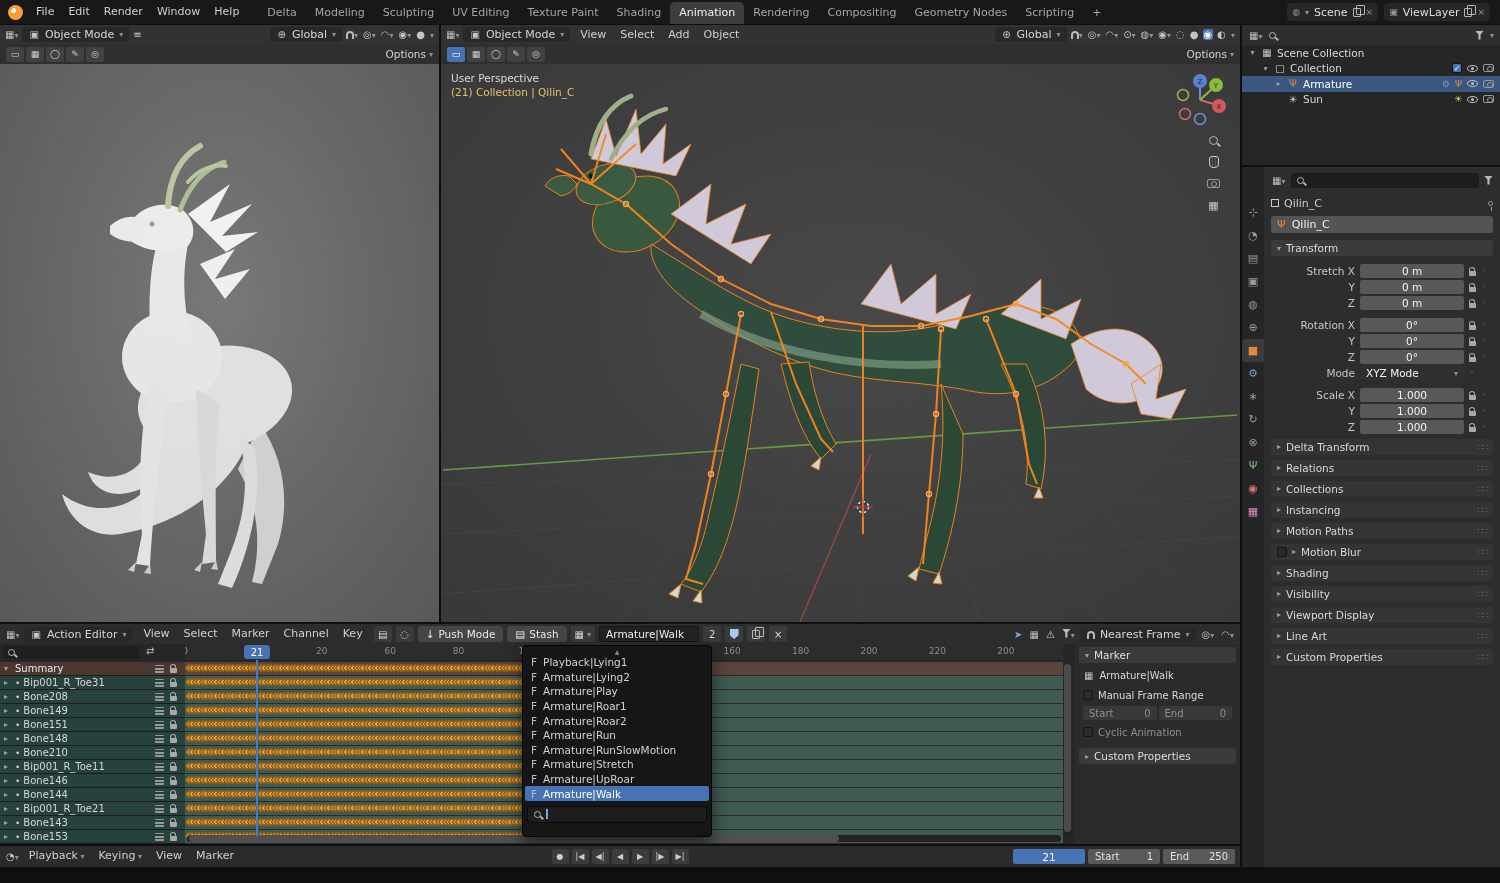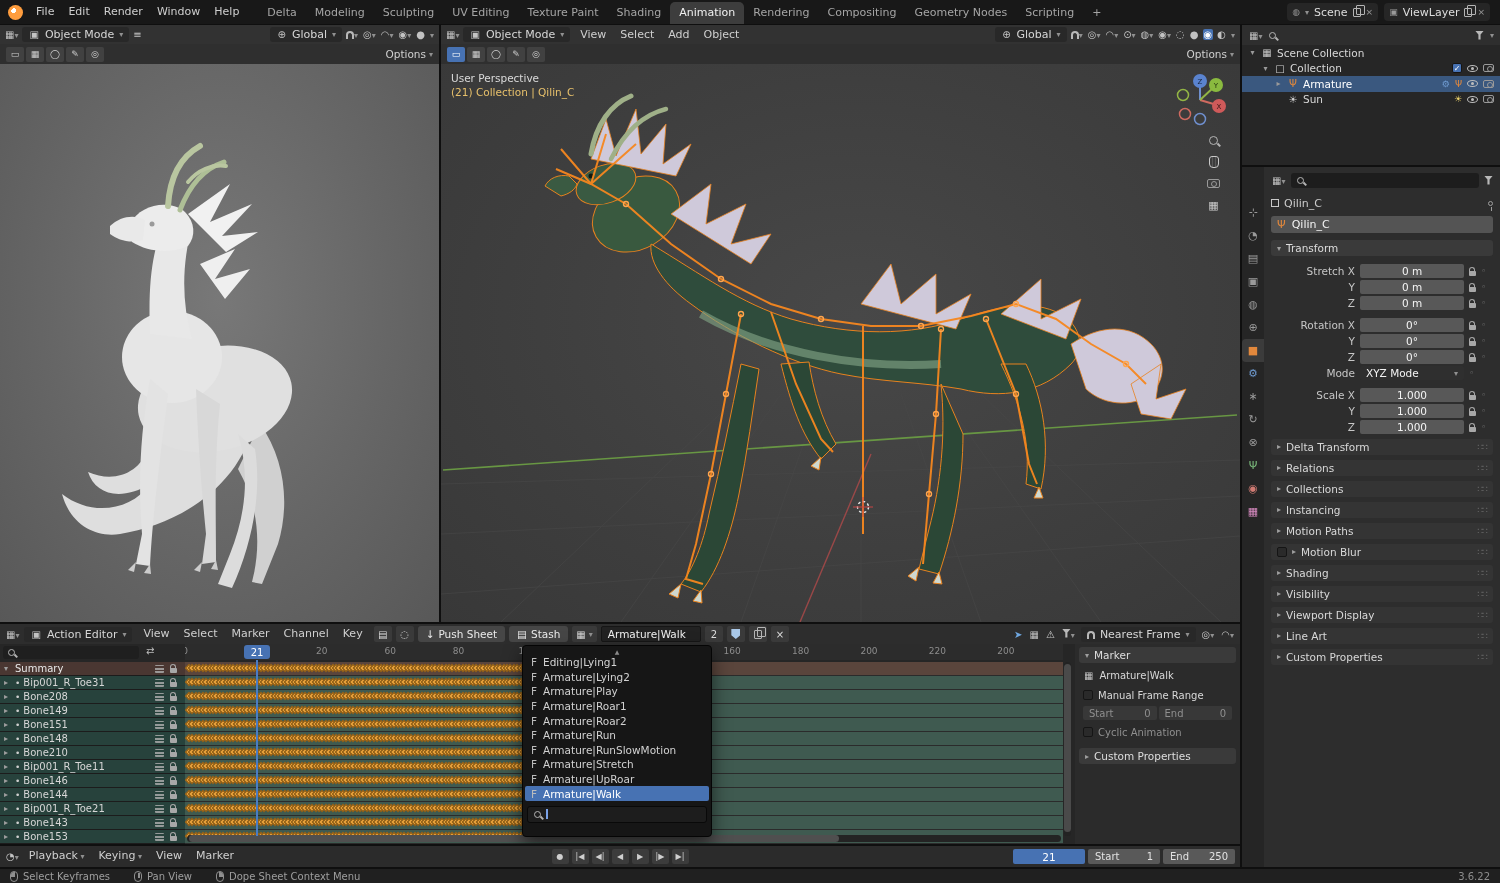--- a/index.html
+++ b/index.html
@@ -414,21 +414,21 @@
           <span class="menu-item">View</span>
           <span class="menu-item">Select</span>
           <span class="menu-item">Marker</span>
           <span class="menu-item">Channel</span>
           <span class="menu-item">Key</span>
         </nav>
       <span class="hbtn">▤</span>
       <span class="hbtn">◌</span>
       <span class="pushbtn">
           <span>↓</span>
-          <span>Push Sheet</span>
+          <span>Push Mode</span>
         </span>
       <span class="pushbtn">
           <span>▤</span>
           <span>Stash</span>
         </span>
       <span class="hbtn">▦<span class="arrow">▾</span></span>
       <span class="namefield">
           <span>Armature|Walk</span>
         </span>
       <span class="hbtn">
@@ -1976,21 +1976,21 @@
           <span class="exp8">▸</span>
           <span>Custom Properties</span>
         </div>
     </div>
 
     <div class="dropdown">
       <div class="dd-arrow">▲</div>
       <div id="dd-items">
           <div class="dd-item">
             <span class="f">F</span>
-            <span>Editing|Lying1</span>
+            <span>Playback|Lying1</span>
           </div>
           <div class="dd-item">
             <span class="f">F</span>
             <span>Armature|Lying2</span>
           </div>
           <div class="dd-item">
             <span class="f">F</span>
             <span>Armature|Play</span>
           </div>
           <div class="dd-item">
@@ -2313,30 +2313,13 @@
           </div>
           <div class="prow">
             <span class="exp8">▸</span>
             <span>Custom Properties</span>
             <span class="grip">∷∷</span>
           </div>
         </div>
     </div>
   </aside>
 
-  <footer class="statusbar">
-    <span id="sb-hints" style="display:flex;gap:24px">
-        <span class="hint">
-          <span class="mouse left"></span>
-          <span>Select Keyframes</span>
-        </span>
-        <span class="hint">
-          <span class="mouse middle"></span>
-          <span>Pan View</span>
-        </span>
-        <span class="hint">
-          <span class="mouse right"></span>
-          <span>Dope Sheet Context Menu</span>
-        </span>
-      </span>
-    <span class="version">3.6.22</span>
-  </footer>
 </div>
 
 </body></html>

